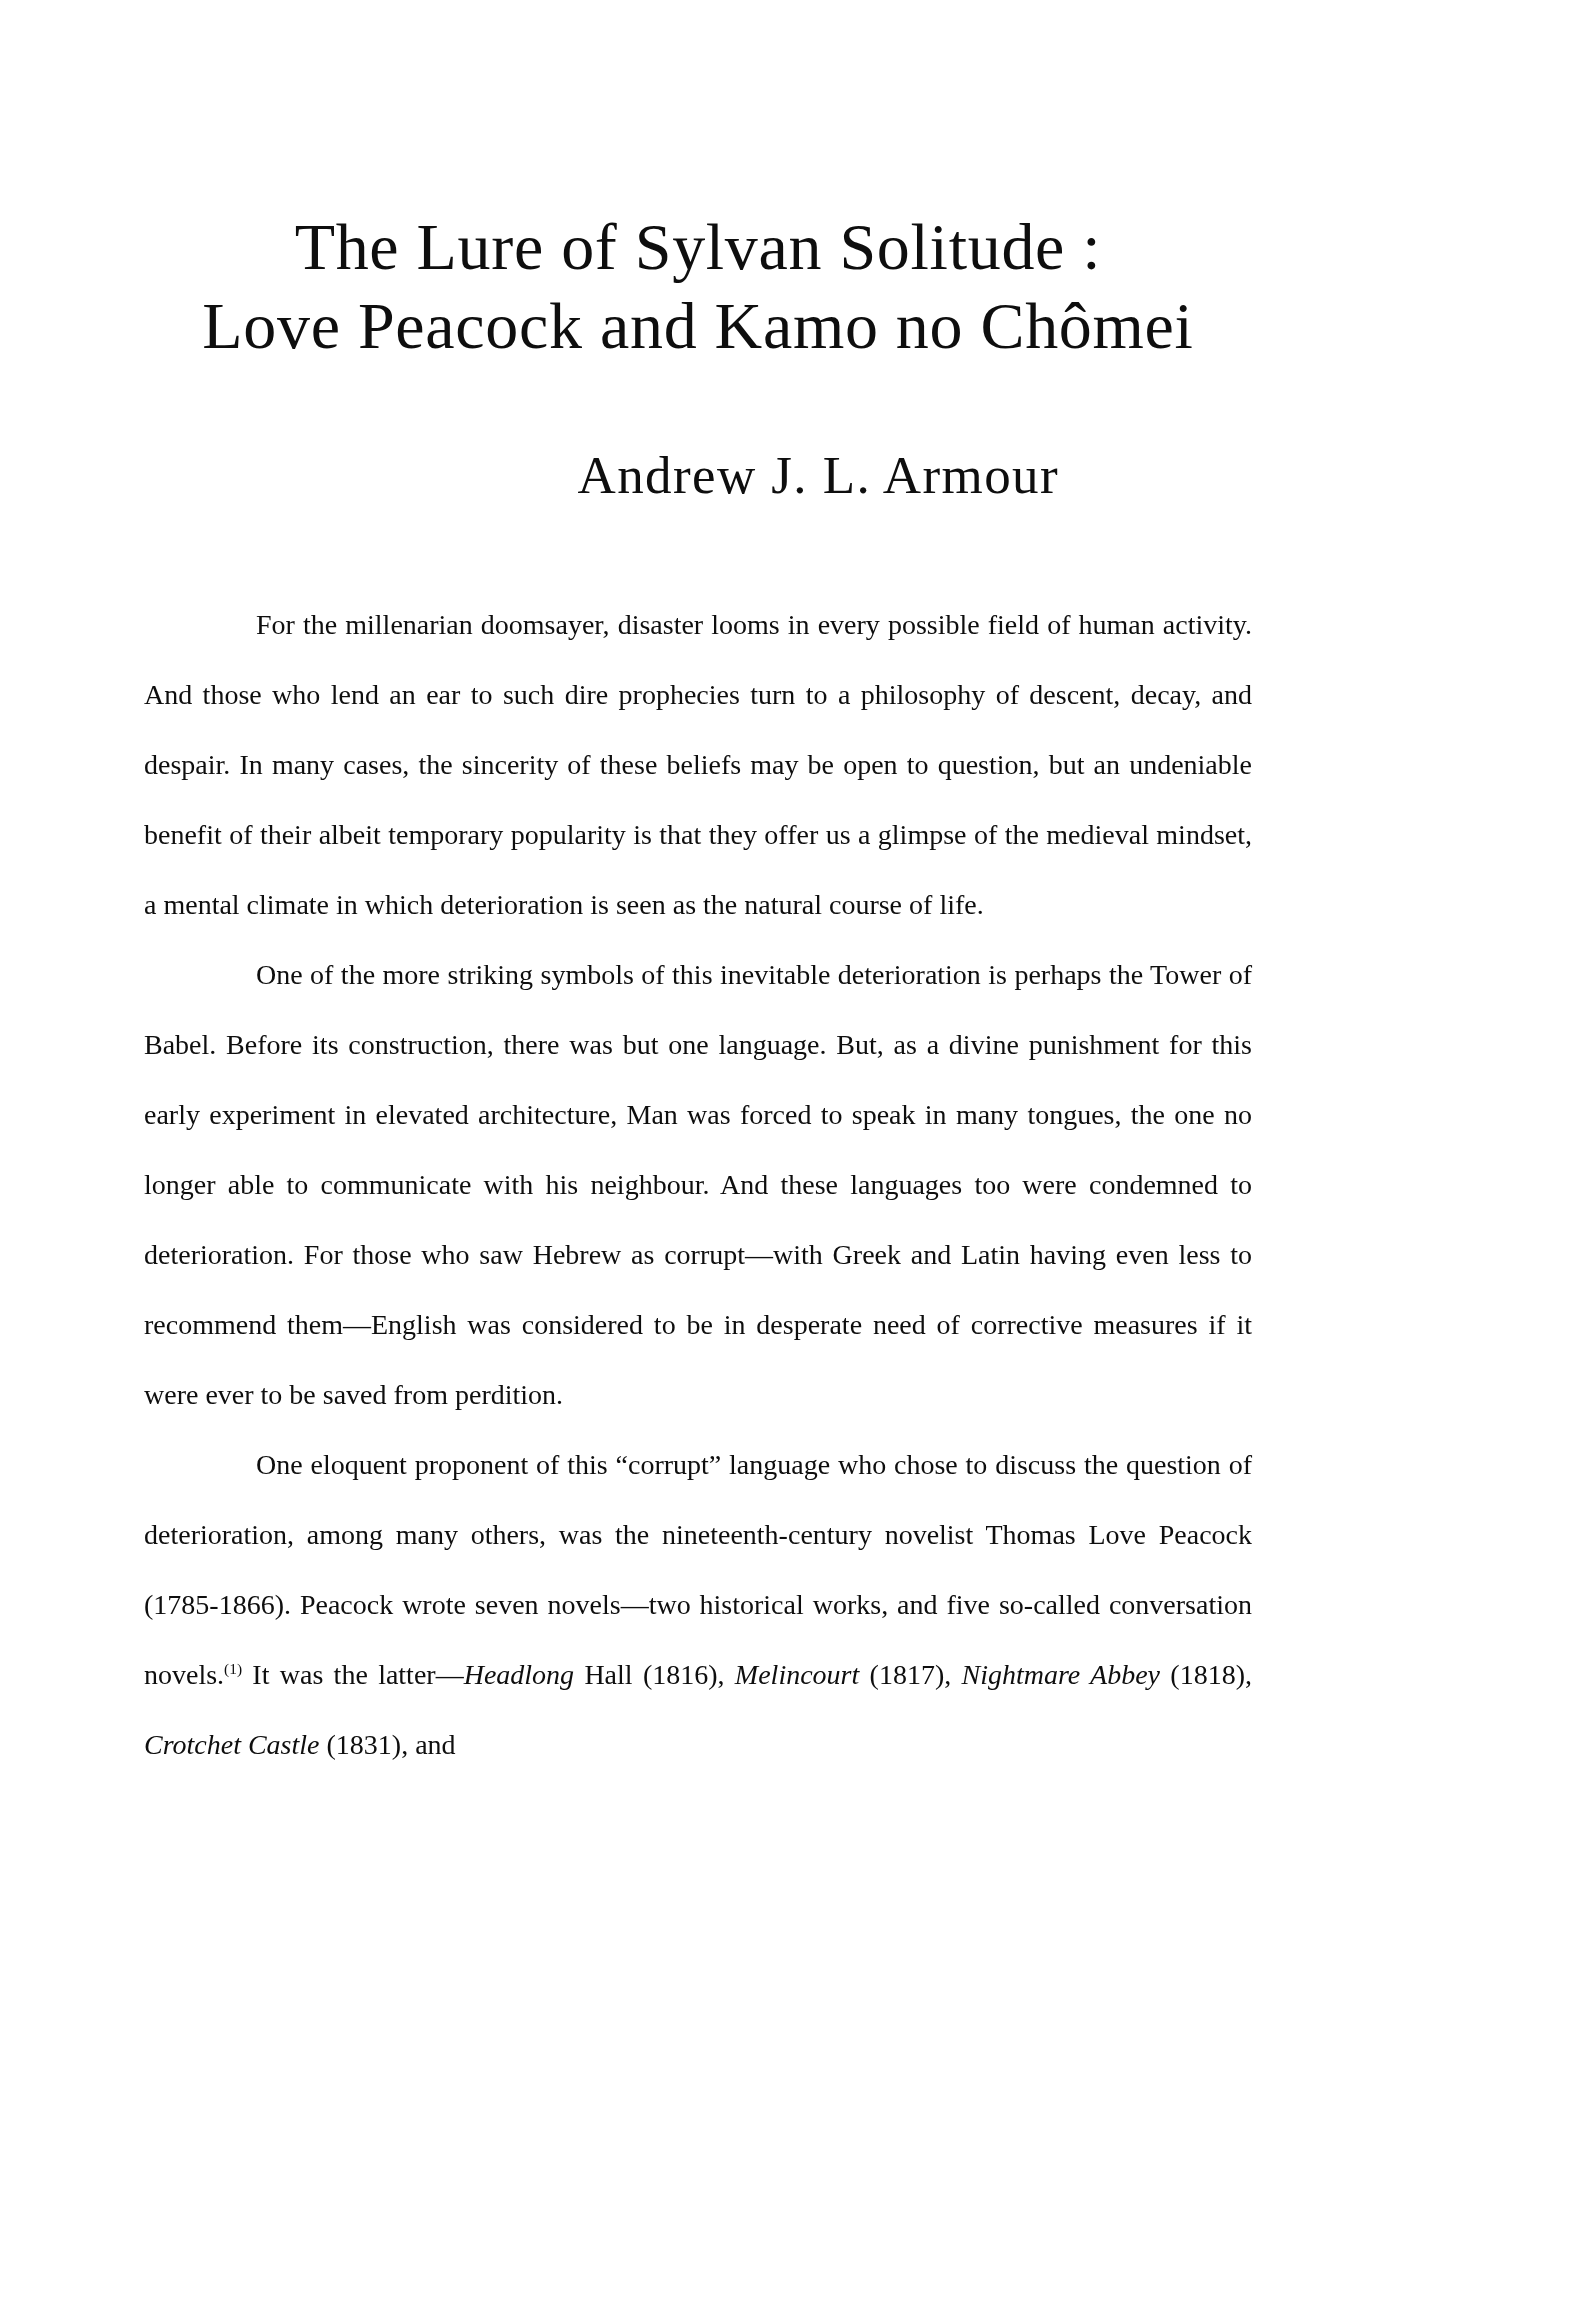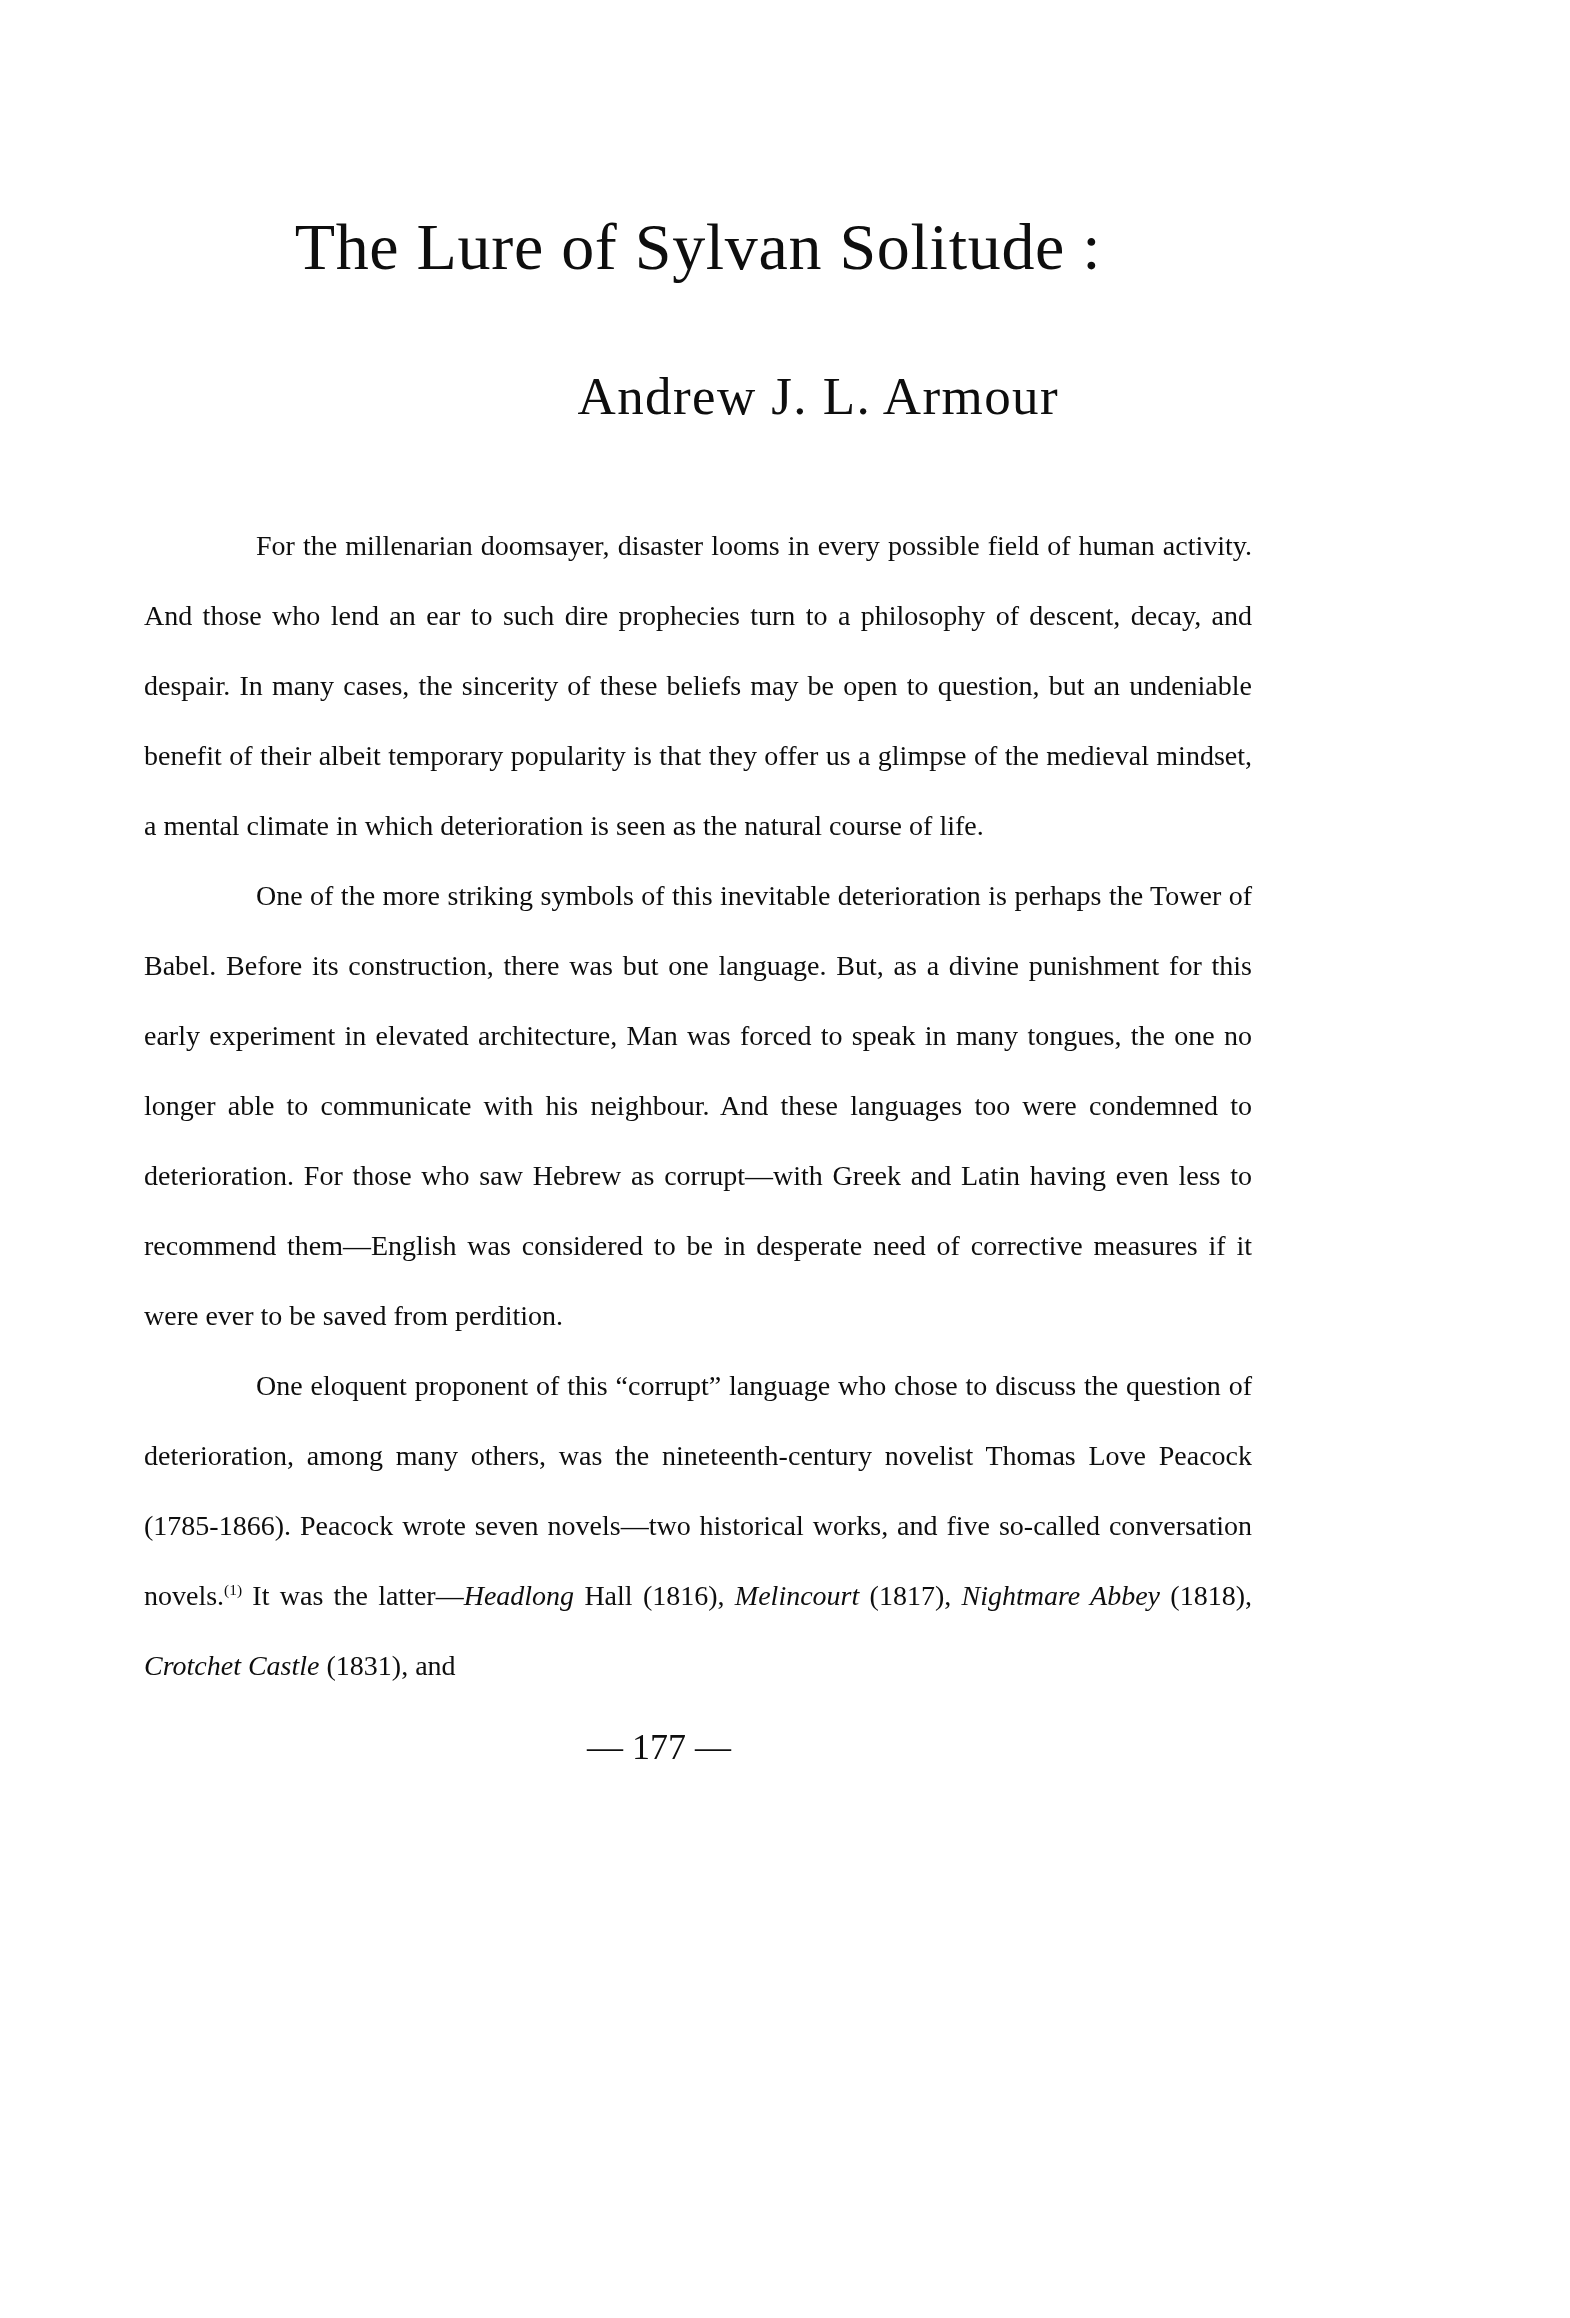--- a/index.html
+++ b/index.html
@@ -62,30 +62,28 @@
     transform: translateX(-39px);
   }
 </style>
 </head>
 <body>
 
 <div class="page">
 
   <h1 class="title-block">
     <div class="title-line">The Lure of Sylvan Solitude :</div>
+    <div class="title-line">Love Peacock and Kamo no Chômei</div>
   </h1>
 
   <div class="author-row">
     <span class="author">Andrew J. L. Armour</span>
   </div>
 
   <main class="body-text">
     <p class="para"><span>For the millenarian doomsayer, disaster looms in every possible field of human activity. And those who lend an ear to such dire prophecies turn to a philosophy of descent, decay, and despair. In many cases, the sincerity of these beliefs may be open to question, but an undeniable benefit of their albeit temporary popularity is that they offer us a glimpse of the medieval mindset, a mental climate in which deterioration is seen as the natural course of life.</span></p>
     <p class="para"><span>One of the more striking symbols of this inevitable deterioration is perhaps the Tower of Babel. Before its construction, there was but one language. But, as a divine punishment for this early experiment in elevated architecture, Man was forced to speak in many tongues, the one no longer able to communicate with his neighbour. And these languages too were condemned to deterioration. For those who saw Hebrew as corrupt—with Greek and Latin having even less to recommend them—English was considered to be in desperate need of corrective measures if it were ever to be saved from perdition.</span></p>
     <p class="para"><span>One eloquent proponent of this “corrupt” language who chose to discuss the question of deterioration, among many others, was the nineteenth-century novelist Thomas Love Peacock (1785-1866). Peacock wrote seven novels—two historical works, and five so-called conversation novels.</span><sup>(1)</sup><span> It was the latter—</span><i>Headlong</i><span> Hall (1816), </span><i>Melincourt</i><span> (1817), </span><i>Nightmare Abbey</i><span> (1818), </span><i>Crotchet Castle</i><span> (1831), and</span></p>
   </main>
 
-  <footer class="page-number-row">
-    <span class="page-number">— 177 —</span>
-  </footer>
 
 </div>
 
 
 </body></html>

